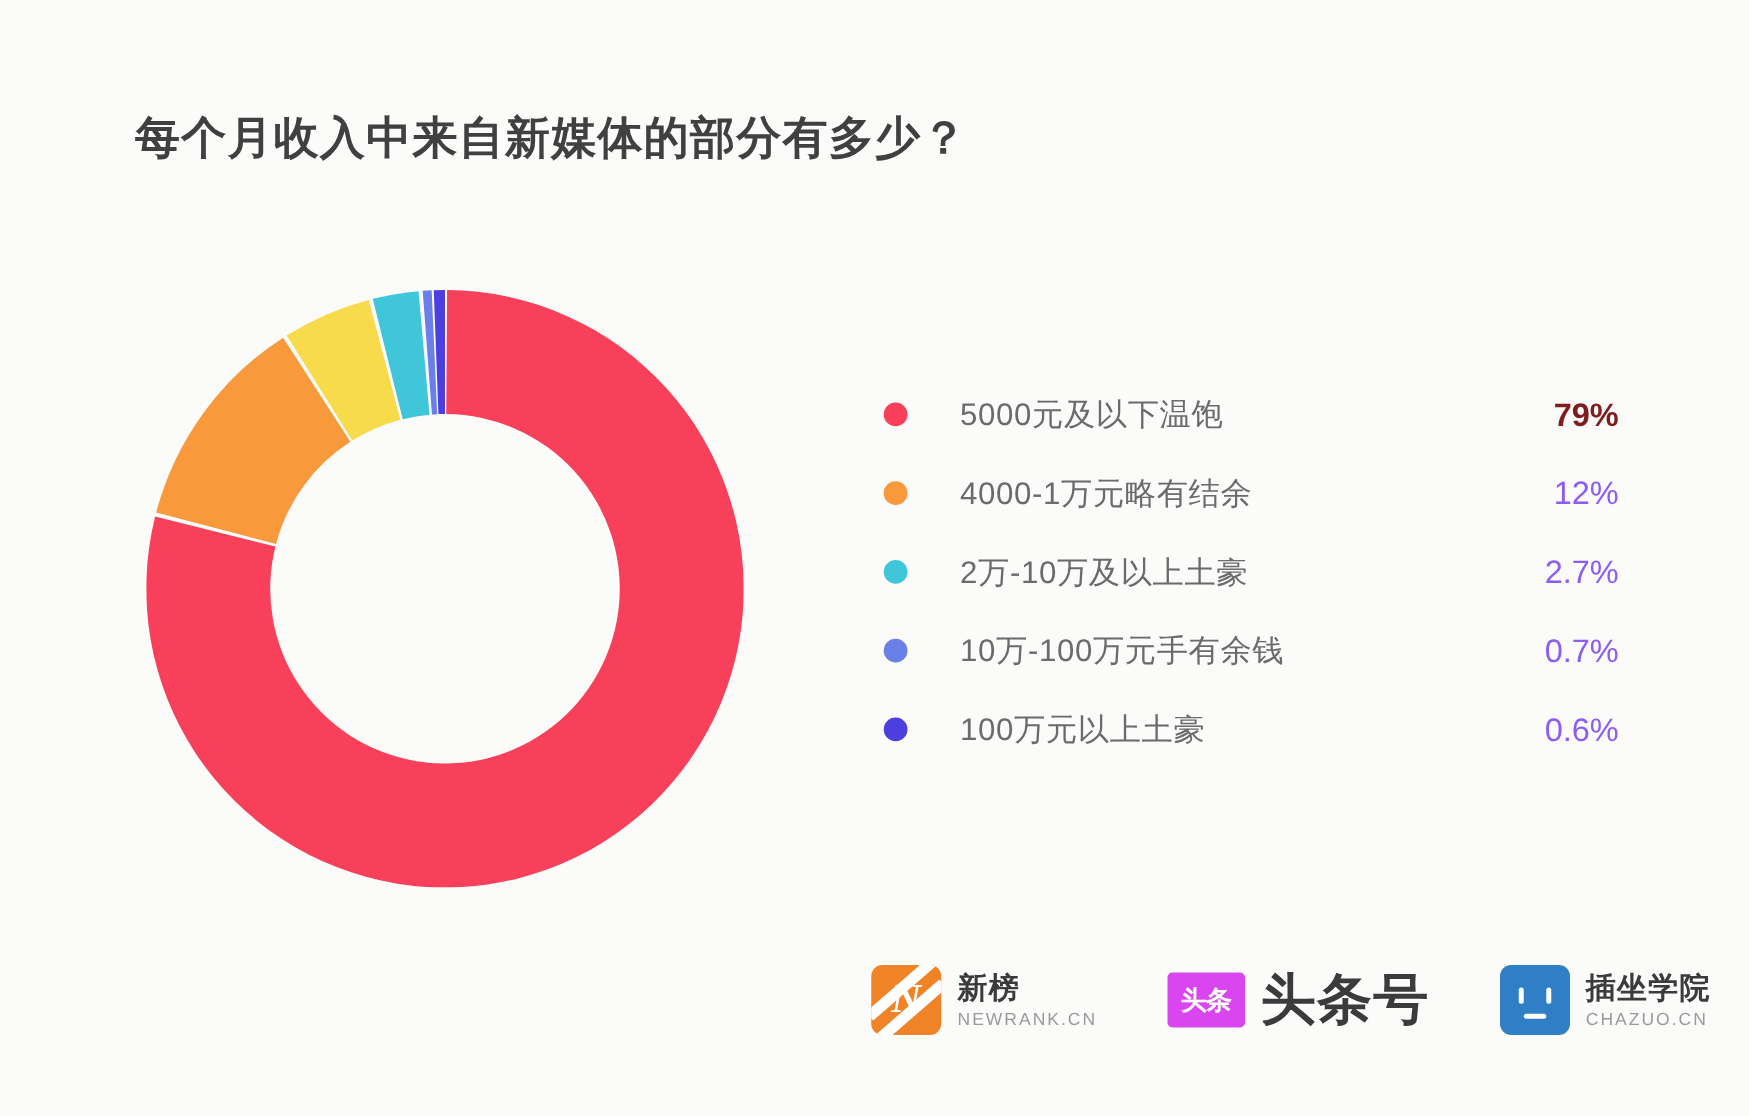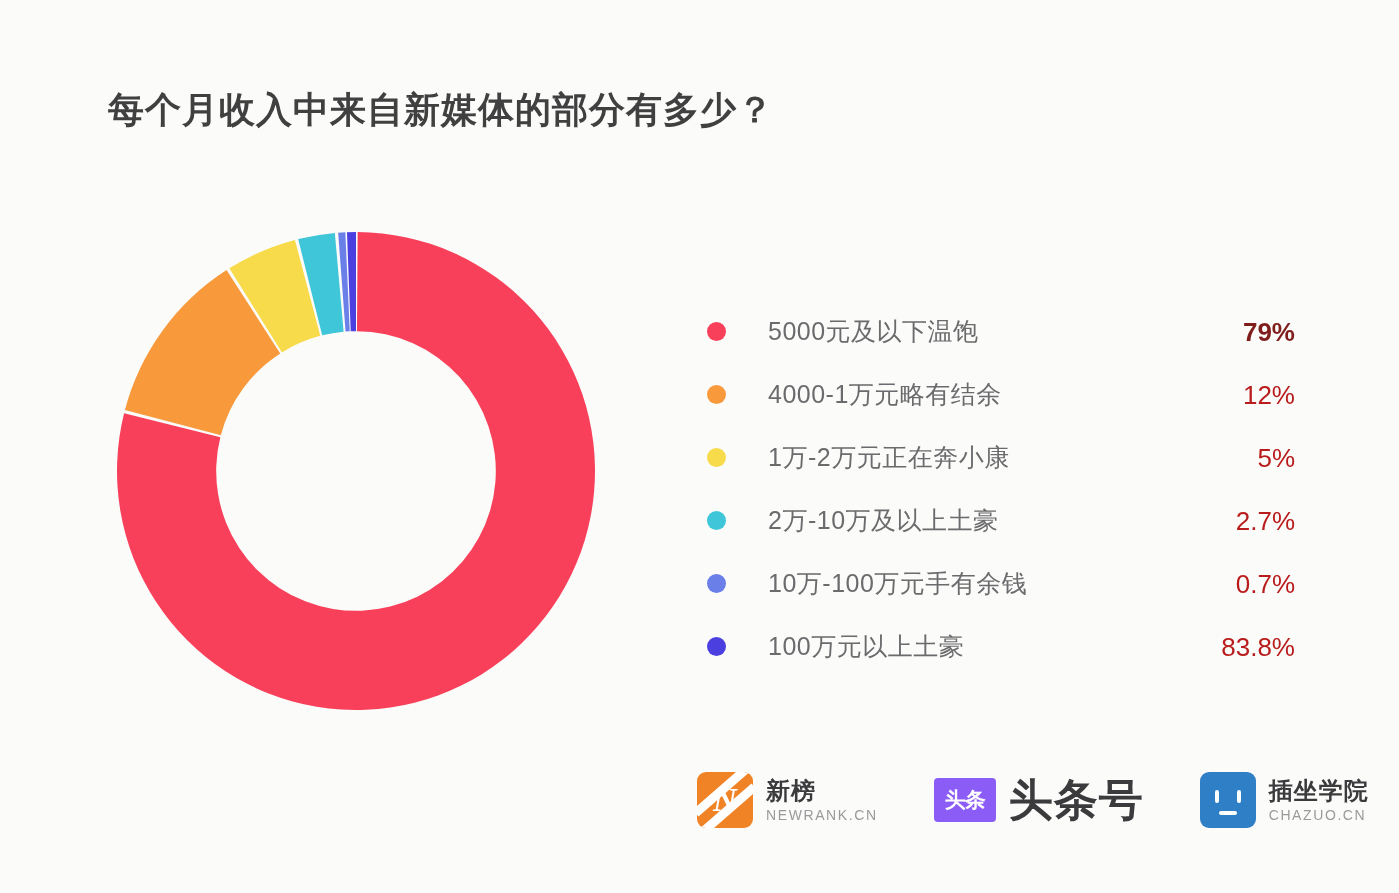--- a/index.html
+++ b/index.html
@@ -69,21 +69,21 @@
     color: #6b6b6d;
     letter-spacing: 0.5px;
     white-space: nowrap;
   }
   .legend-value {
     position: absolute;
     right: 4px;
     top: 50%;
     transform: translateY(-50%);
     font-size: 26px;
-    color: #b91c1c;
+    color: #8b5cf6;
     white-space: nowrap;
   }
   .legend-row.is-primary .legend-value {
     font-weight: bold;
     color: #7f1d1d;
   }
 
   
   .footer-logos {
     position: absolute;
@@ -102,21 +102,21 @@
     width: 56px;
     height: 56px;
     border-radius: 9px;
     flex: 0 0 auto;
     margin-right: 13px;
     position: relative;
     overflow: hidden;
   }
   .logo-mark.newrank { background: #f08326; }
   .logo-mark.toutiao {
-    background: #8b5cf6;
+    background: #d946ef;
     border-radius: 4px;
     width: 62px;
     height: 44px;
   }
   .logo-mark.chazuo { background: #2f7fc6; }
 
   .logo-mark.newrank .glyph {
     position: absolute;
     left: 50%; top: 50%;
     transform: translate(-50%, -50%);
@@ -211,38 +211,33 @@
       <span class="legend-dot" style="background: rgb(248, 64, 90);"></span>
       <span class="legend-label">5000元及以下温饱</span>
       <span class="legend-value">79%</span>
     </div>
     <div class="legend-row">
       <span class="legend-dot" style="background: rgb(248, 154, 60);"></span>
       <span class="legend-label">4000-1万元略有结余</span>
       <span class="legend-value">12%</span>
     </div>
     <div class="legend-row">
-      <span class="legend-dot" style="background: rgb(247, 219, 74);"></span>
-      <span class="legend-label">1万-2万元正在奔小康</span>
-      <span class="legend-value">5%</span>
-    </div>
-    <div class="legend-row">
       <span class="legend-dot" style="background: rgb(63, 198, 216);"></span>
       <span class="legend-label">2万-10万及以上土豪</span>
       <span class="legend-value">2.7%</span>
     </div>
     <div class="legend-row">
       <span class="legend-dot" style="background: rgb(106, 127, 232);"></span>
       <span class="legend-label">10万-100万元手有余钱</span>
       <span class="legend-value">0.7%</span>
     </div>
     <div class="legend-row">
       <span class="legend-dot" style="background: rgb(75, 63, 224);"></span>
       <span class="legend-label">100万元以上土豪</span>
-      <span class="legend-value">83.8%</span>
+      <span class="legend-value">0.6%</span>
     </div>
   </div>
 
 <div class="footer-logos">
 
   <div class="logo">
     <div class="logo-mark newrank">
       <span class="glyph">N</span>
     </div>
     <div class="logo-text">

